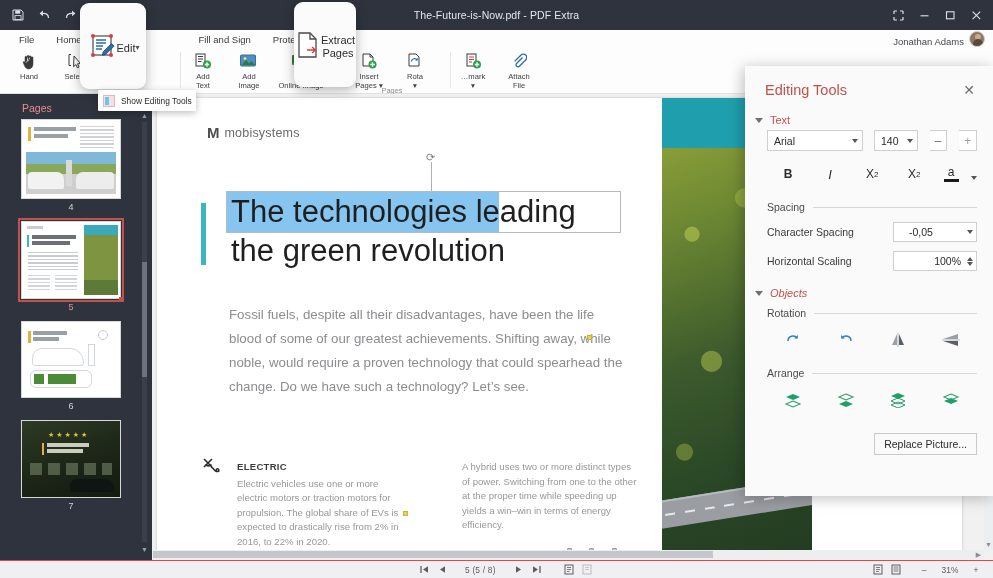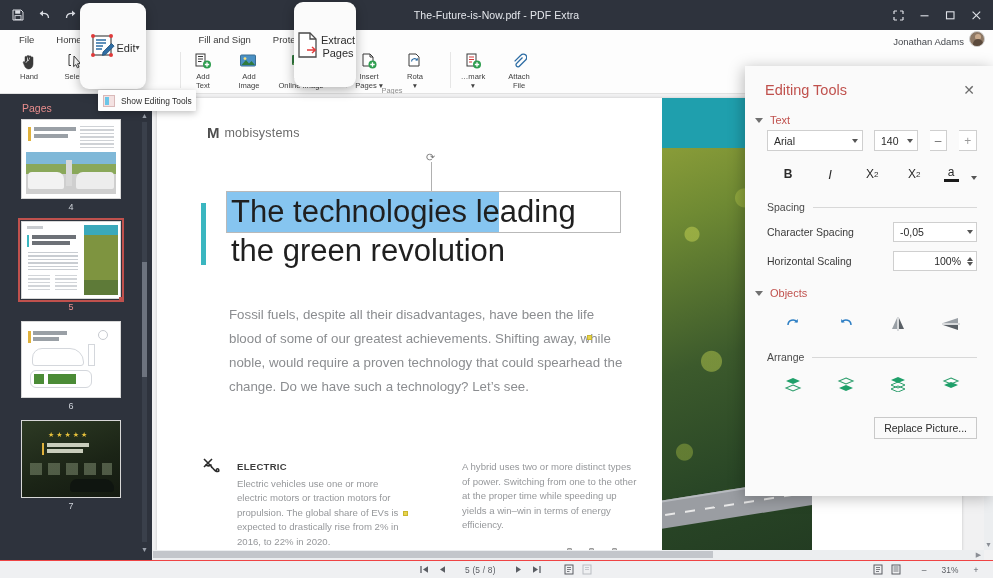--- a/index.html
+++ b/index.html
@@ -277,21 +277,21 @@
   .sublabel { font-size: 10.5px; color:#4a4a4a; white-space: nowrap; }
   .rule { flex:1; height:1px; background:#d8d8d8; }
 
   .field-row {
     display:flex; align-items:center; justify-content:space-between;
     padding: 0 16px 0 22px; margin-top: 9px;
   }
   .field-label { font-size: 10.5px; color:#3a3a3a; }
   .spin {
     width: 84px; height: 20px; border:1px solid #cfcfcf; background:#fff;
-    display:flex; align-items:center; font-size:10.5px; color:#2a2a2a; padding: 0 3px 0 6px;
+    display:flex; align-items:center; font-size:10.5px; color:#2a2a2a; padding: 0 3px 0 15px;
   }
   .spin .sv { flex:1; }
   .spin.right .sv { text-align:right; padding-right:3px; }
   .spin-arrows { display:flex; flex-direction:column; gap:1px; padding-left:3px; }
   .sa-up { width:0;height:0; border-left:3px solid transparent; border-right:3px solid transparent; border-bottom:4px solid #555; }
   .sa-dn { width:0;height:0; border-left:3px solid transparent; border-right:3px solid transparent; border-top:4px solid #555; }
 
   .icon-row { display:flex; align-items:center; padding: 8px 16px 0 22px; }
   .irow-btn { flex:1; display:flex; align-items:center; justify-content:center; height: 26px; }
 
@@ -744,25 +744,29 @@
       <span class="field-label">Horizontal Scaling</span>
       <div class="spin right">
         <span class="sv">100%</span>
         <span class="spin-arrows">
           <span class="sa-up"></span>
           <span class="sa-dn"></span>
         </span>
       </div>
     </div>
 
-    <div class="et-sect" style="padding-top:16px;">
+    <div class="et-sect" style="padding-top:16px;font-style:italic;">
       <span class="et-tri"></span>
       <span class="et-sect-label">Objects</span>
     </div>
 
+    <div class="sublabel-row" style="margin-top:4px;">
+      <span class="sublabel">Rotation</span>
+      <span class="rule"></span>
+    </div>
 
     <div class="icon-row">
       <div class="irow-btn">
         <span>
           <svg width="16" height="16" viewBox="0 0 16 16">
               <path d="M3 9a5 5 0 019-3" fill="none" stroke="#2e7fc4" stroke-width="1.5"></path>
               <path d="M12.8 3v3.6H9.2z" fill="#2e7fc4"></path>
             </svg>
         </span>
       </div>

